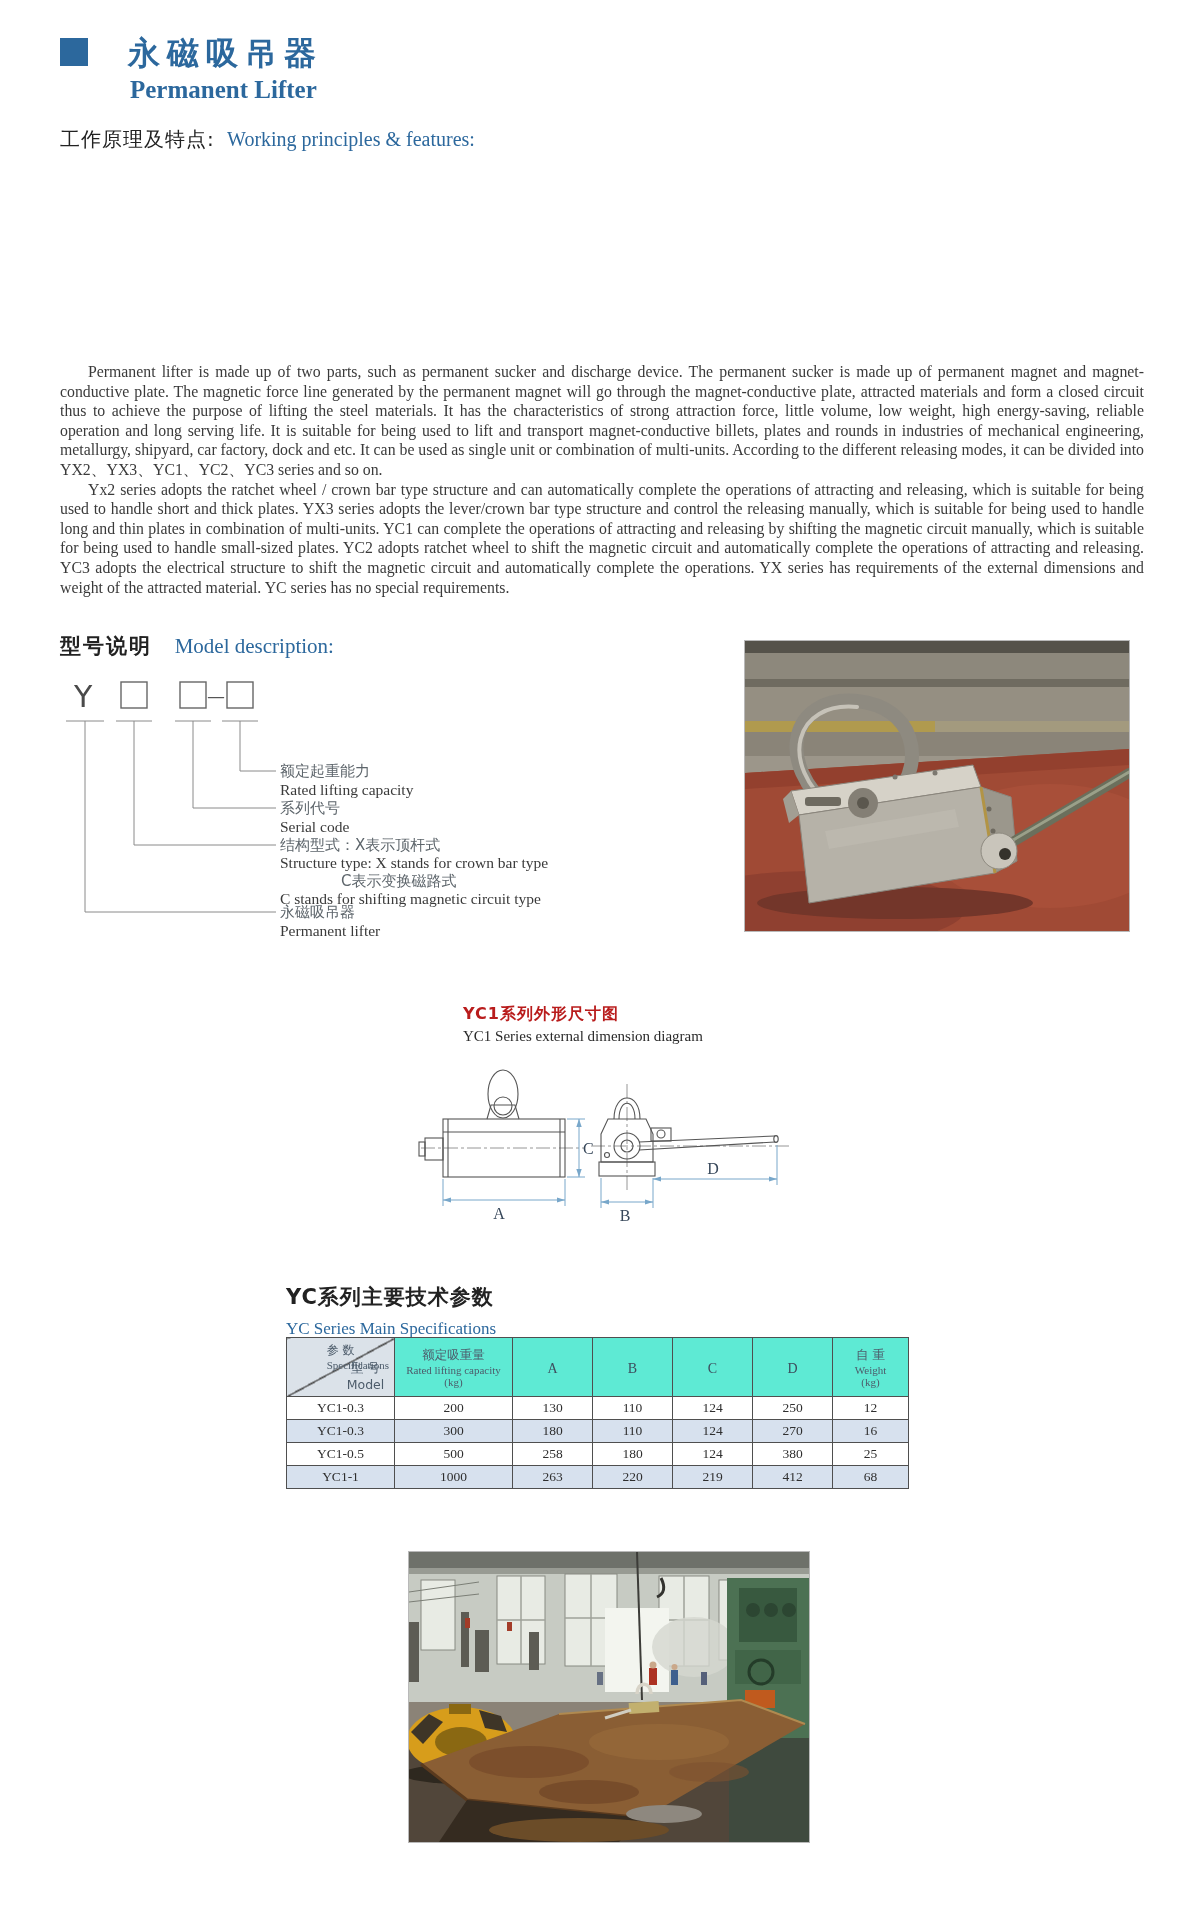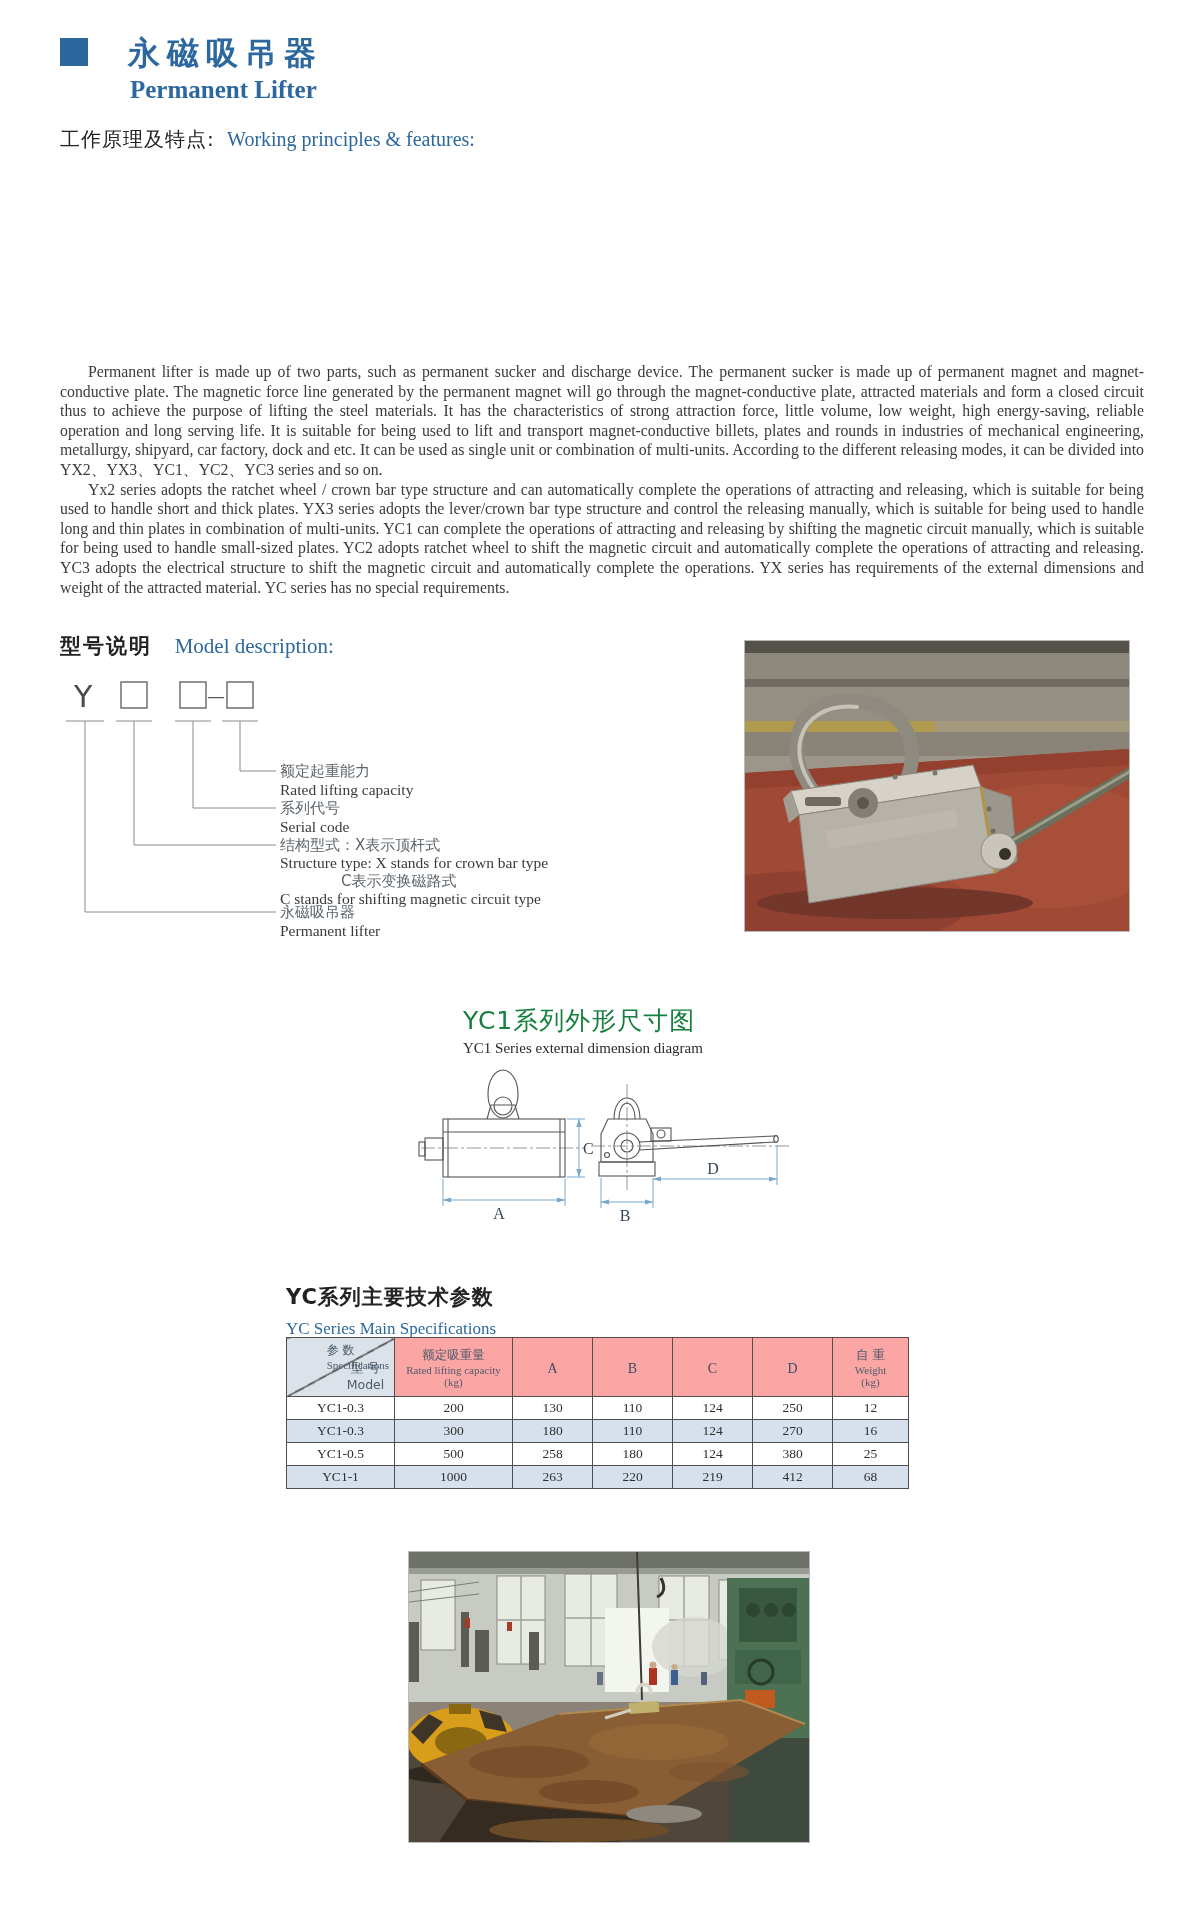--- a/index.html
+++ b/index.html
@@ -36,38 +36,38 @@
   .svg-y{font-family:"DejaVu Sans",sans-serif;font-size:30px;fill:#4a4a4a;}
   .svg-dash{font-family:"DejaVu Sans",sans-serif;font-size:18px;fill:#555;}
 
   
   .photo{border:1px solid #b9b9b9;overflow:hidden;background:#9c968a;}
   .photo1{left:744px;top:640px;width:384px;height:290px;}
   .photo2{left:408px;top:1551px;width:400px;height:290px;background:#c7cbc3;}
 
   
   .dim-head{left:463px;top:1004px;}
-  .dim-head .cn{display:block;font-size:25px;font-weight:normal;color:#15803d;letter-spacing:1px;}
+  .dim-head .cn{display:block;font-size:16px;font-weight:bold;color:#b91c1c;letter-spacing:1px;}
   .dim-head .en{display:block;font-size:15px;color:#2a2a2a;
                 font-family:"Liberation Serif","DejaVu Serif",serif;margin-top:3px;}
   .draw-svg{left:415px;top:1058px;}
   .dln{stroke:#555;stroke-width:1.1;fill:none;}
   .dcl{stroke:#8a8a8a;stroke-width:0.9;fill:none;stroke-dasharray:14 3 3 3;}
   .dim{stroke:#78A7CA;stroke-width:1;fill:none;}
   .dimf{fill:#78A7CA;stroke:none;}
   .dlab{font-family:"Liberation Serif","DejaVu Serif",serif;font-size:16px;fill:#37475a;}
 
   
   .spec-head{left:286px;top:1283px;}
   .spec-head .cn{display:block;font-size:21px;font-weight:bold;color:#222;letter-spacing:1px;}
   .spec-head .en{display:block;font-size:17px;color:#2C689D;
                  font-family:"Liberation Serif","DejaVu Serif",serif;margin-top:8px;}
   table.spec{left:286px;top:1337px;position:absolute;border-collapse:collapse;table-layout:fixed;}
   table.spec td,table.spec th{border:1px solid #4f4f4f;padding:0;text-align:center;vertical-align:middle;}
-  table.spec thead th{background:#fca5a5;height:58px;font-weight:normal;}
+  table.spec thead th{background:#5eead4;height:58px;font-weight:normal;}
   .hcn{display:block;font-size:12.5px;color:#4d5c6b;}
   .hen{display:block;font-size:11px;color:#4d5c6b;font-family:"Liberation Serif","DejaVu Serif",serif;}
   .hletter{font-size:14px;color:#3e4e5e;font-family:"Liberation Serif","DejaVu Serif",serif;}
   .corner{position:relative;background:
       linear-gradient(to bottom right,rgba(0,0,0,0) calc(50% - 0.8px),#4f4f4f calc(50% - 0.8px),
       #4f4f4f calc(50% + 0.8px),rgba(0,0,0,0) calc(50% + 0.8px)),#DBE2E9 !important;}
   .corner .ctop{position:absolute;top:4px;right:5px;text-align:left;}
   .corner .cbot{position:absolute;bottom:4px;left:5px;text-align:center;margin-left:45px;}
   .corner .ctop .hcn{font-size:12px;}
   table.spec tbody td{height:22px;font-size:13.5px;color:#2f2f2f;

